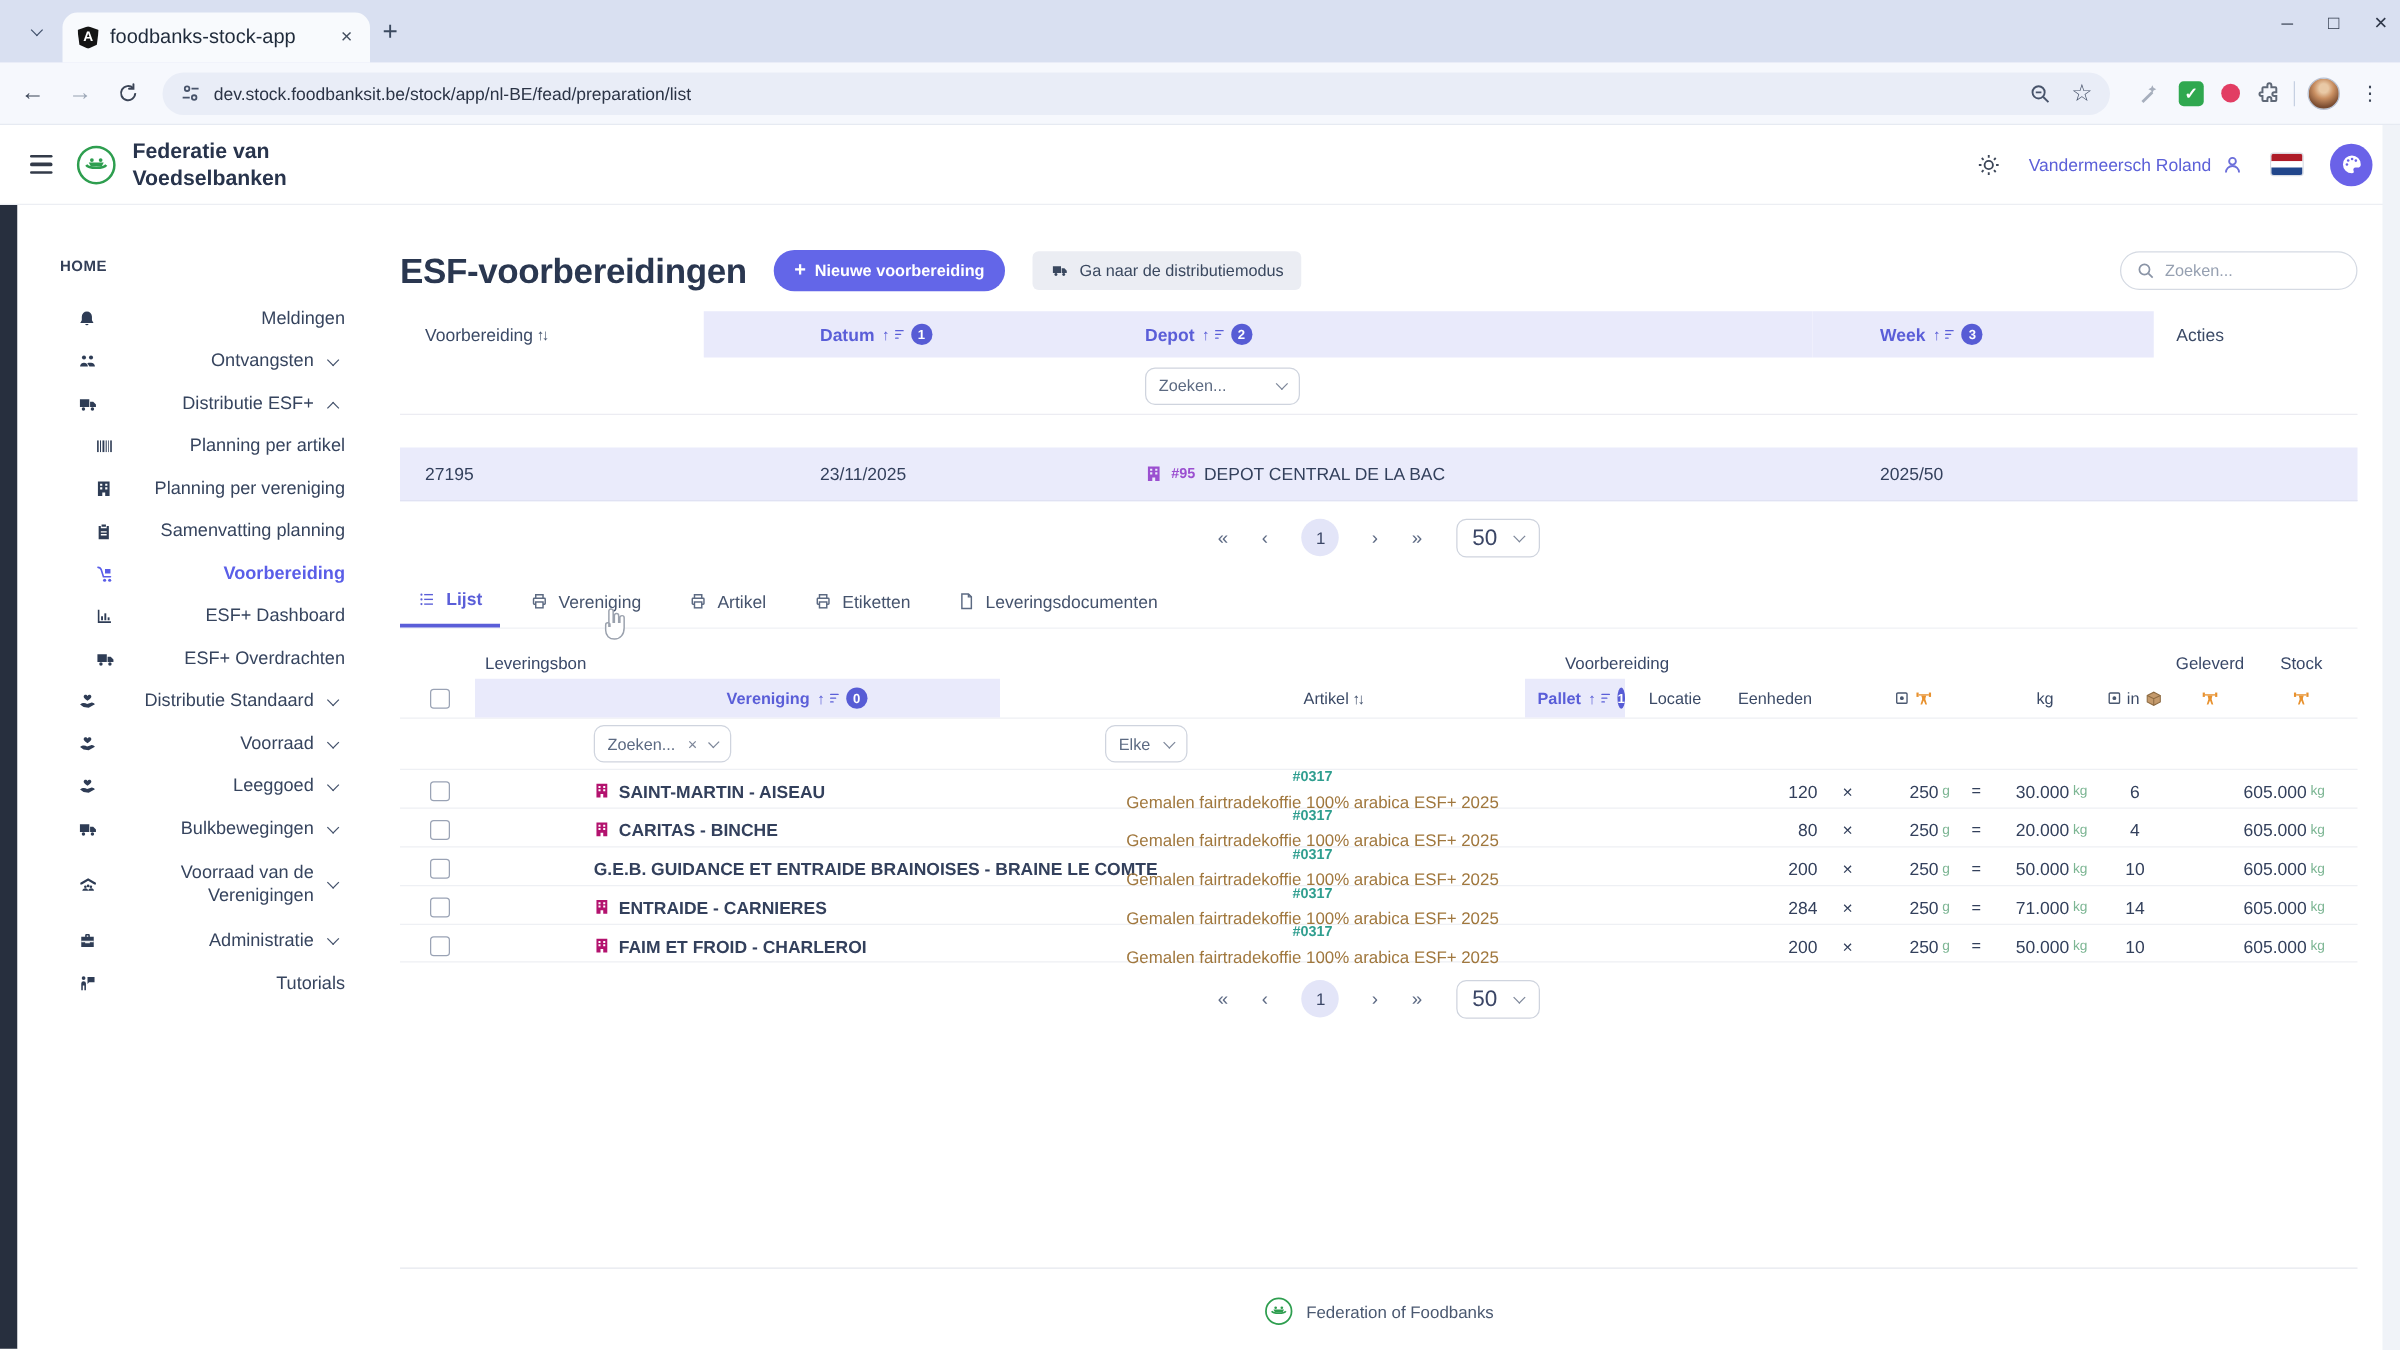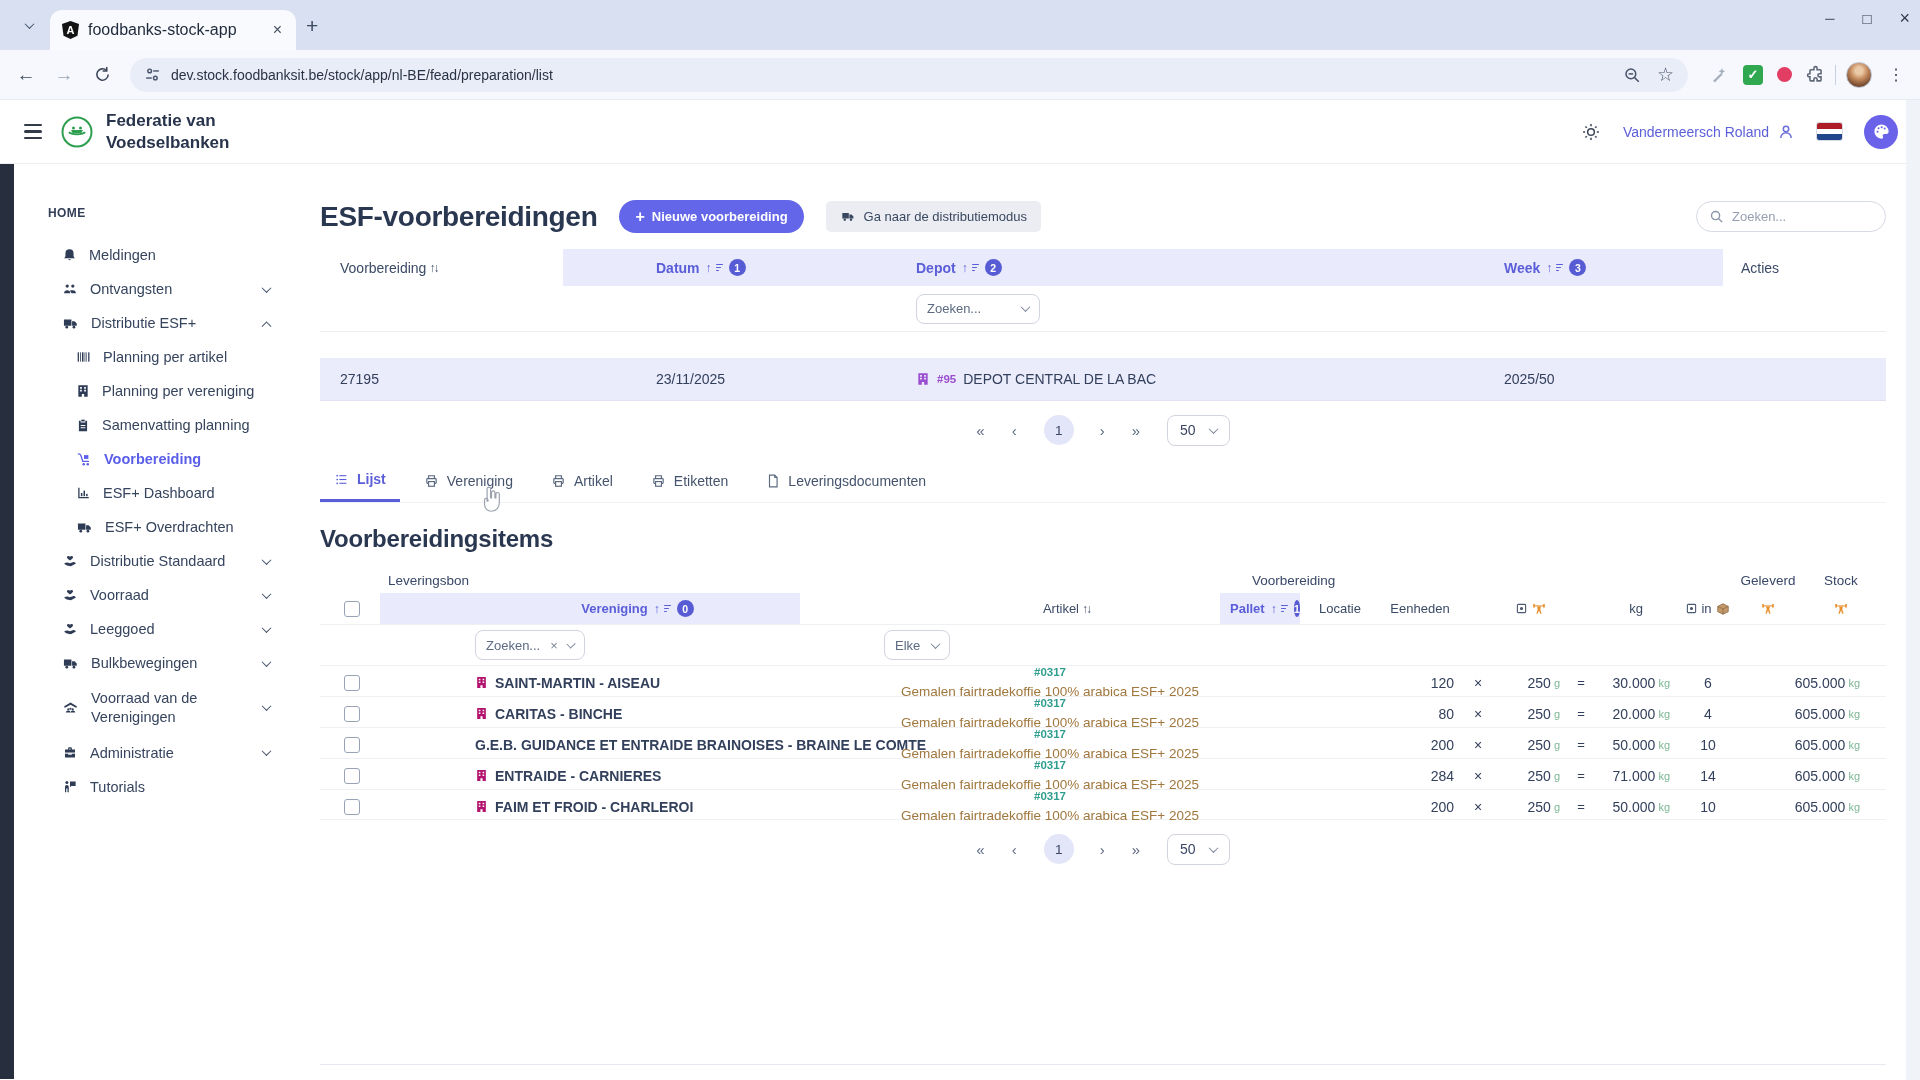--- a/index.html
+++ b/index.html
@@ -40,21 +40,21 @@
   .username { color:#5c60d8; font-size:14px; display:flex; align-items:center; gap:8px; }
   .flag { width:25px; height:17px; border-radius:2px; overflow:hidden; box-shadow:0 0 0 1px #d8dce4; }
   .flag i { display:block; height:33.4%; }
   .palettebtn { width:34px; height:34px; border-radius:50%; background:#6a62e8; display:flex; align-items:center; justify-content:center; }
 
   
   .shell { position:relative; height:915px; display:flex; }
   .leftstrip { width:14px; background:#272f3e; }
   .sidebar { width:280px; background:#fff; padding-top:42px; font-size:14.5px; color:#36445e; flex-shrink:0; }
   .sec { font-size:12px; font-weight:700; letter-spacing:.4px; color:#333f58; padding-left:34px; margin-bottom:18px; }
-  .sitem { display:flex; align-items:center; gap:12px; padding:9px 18px 9px 48px; cursor:pointer; }
+  .sitem { display:flex; align-items:center; gap:12px; padding:9px 18px 9px 48px; cursor:pointer;text-align:right; }
   .sitem.sub { padding-left:62px; }
   .sitem .lbl { flex:1; }
   .sitem .icon { color:#2e3c55; }
   .sitem.active { color:#5a5ee8; font-weight:700; }
   .sitem.active .icon { color:#5a5ee8; }
   .sitem .chev { color:#42506a; margin-right:6px; }
   .content { flex:1; padding:0 34px 0 26px; position:relative; }
 
   
   .pagehead { display:flex; align-items:center; margin-top:36px; gap:22px; }
@@ -80,21 +80,21 @@
   .minibars i { height:1.6px; background:#5a5ed8; border-radius:1px; }
   .pfilter { height:46px; border-bottom:1px solid #ececf2; }
   .dd { height:30px; border:1px solid #cfd4de; border-radius:8px; background:#fff; display:flex; align-items:center; padding:0 10px; gap:10px; font-size:13px; color:#5c6a82; }
   .dd .chev { color:#7c8699; }
   .prow { height:43px; background:#eaebfb; border-bottom:1px solid #e0e2f3; cursor:pointer;margin-top:26px; }
   .depotcell { display:flex; align-items:center; gap:7px; }
   .depotnum { color:#9b4fd0; font-size:11.5px; font-weight:700; }
   .pager { display:flex; align-items:center; justify-content:center; gap:26px; height:58px; color:#5d6a84; font-size:15px; }
   .pgbtn { cursor:pointer; font-size:15px; letter-spacing:1px; }
   .curpage { width:30px; height:30px; border-radius:50%; background:#e3e5f8; color:#3b4666; font-size:13.5px; display:flex; align-items:center; justify-content:center; }
-  .sizedd { height:31px; border:1px solid #cfd4de; border-radius:8px; display:flex; align-items:center; padding:0 12px; gap:14px; font-size:14px; color:#3b4666; }
+  .sizedd { height:31px; border:1px solid #cfd4de; border-radius:8px; display:flex; align-items:center; padding:0 12px; gap:14px; font-size:18px; color:#3b4666; }
 
   
   .tabsrow { display:flex; gap:10px; border-bottom:1px solid #f0f1f5; position:relative; margin-top:2px; }
   .vtab { display:flex; align-items:center; gap:8px; padding:10px 14px 12px; font-size:14px; color:#45536d; cursor:pointer; }
   .vtab.active { color:#5a5ed8; font-weight:700; border-bottom:3px solid #5a5ed8; }
   .cursor { position:absolute; left:158px; top:24px; }
 
   
   h2 { font-size:24px; font-weight:800; color:#2a3750; margin-top:22px; letter-spacing:-.2px; }
   .ig { display:grid; grid-template-columns:60px 420px 420px 80px 80px 80px 36px 70px 30px 80px 64px 56px 90px; }
@@ -550,21 +550,20 @@
             <path d="M6 2h9l4 4v16H6z"></path>
             <path d="M15 2v4h4"></path>
           </svg>
         <span>Leveringsdocumenten</span>
       </div>
       <svg class="cursor" width="27" height="30" viewBox="0 0 24 28">
         <path d="M9.5 2c.9 0 1.6.7 1.6 1.6V12h.9V7c0-.9.7-1.6 1.6-1.6S15.2 6.1 15.2 7v5h.9V8.6c0-.9.7-1.6 1.6-1.6s1.6.7 1.6 1.6V16c0 5-2.8 8.5-7.2 8.5-3.9 0-6.6-2.6-6.6-6.5v-4c0-.9.7-1.6 1.6-1.6s1.6.7 1.6 1.6v1h-.8V3.6C7.9 2.7 8.6 2 9.5 2z" fill="#fff" stroke="#9aa1ad" stroke-width="1.1"></path>
       </svg>
     </div>
 
-    <h2>Voorbereidingsitems</h2>
 
     <div>
       <div class="ig ghead">
         <div class="cell"></div>
         <div class="cell" style="padding-left:8px;">Leveringsbon</div>
         <div class="cell"></div>
         <div class="cell" style="grid-column:4/9; padding-left:32px;">Voorbereiding</div>
         <div class="cell" style="grid-column:9/12;"></div>
         <div class="cell ctr" style="white-space:nowrap;">Geleverd</div>
         <div class="cell ctr">Stock</div>

